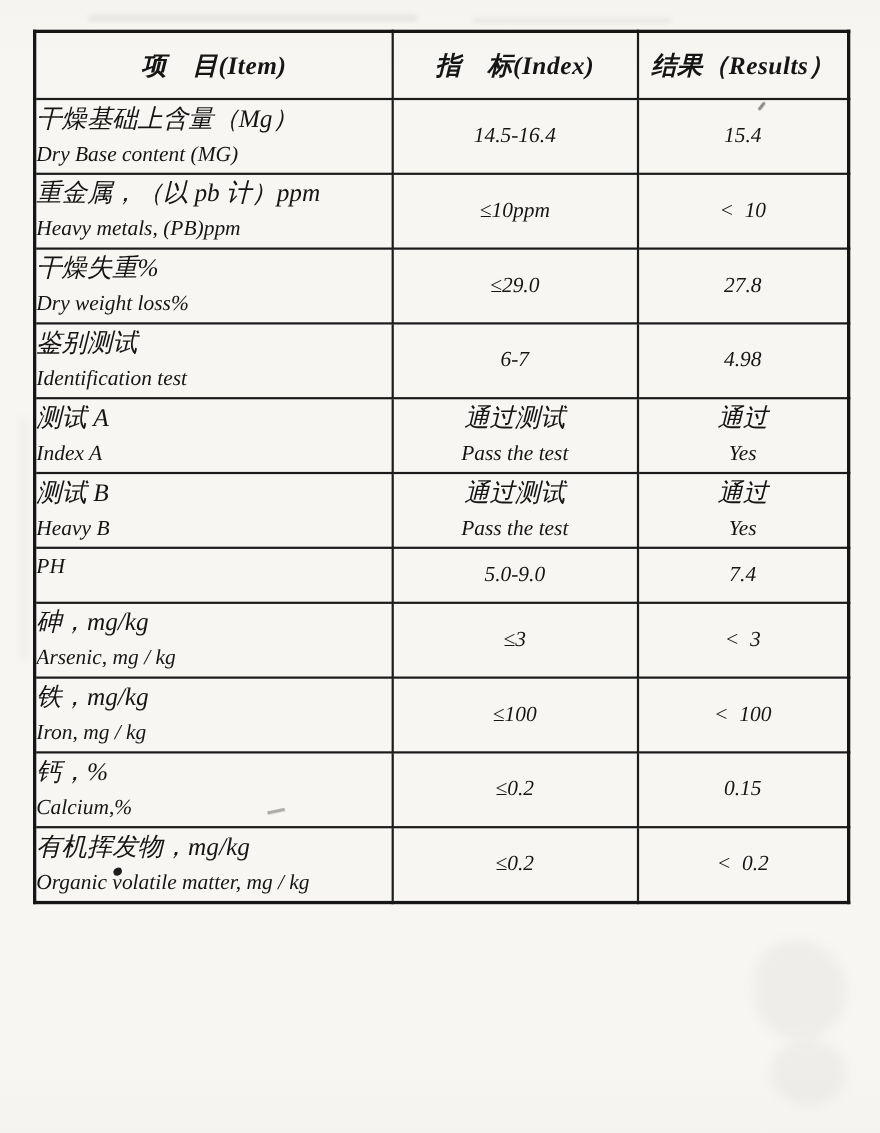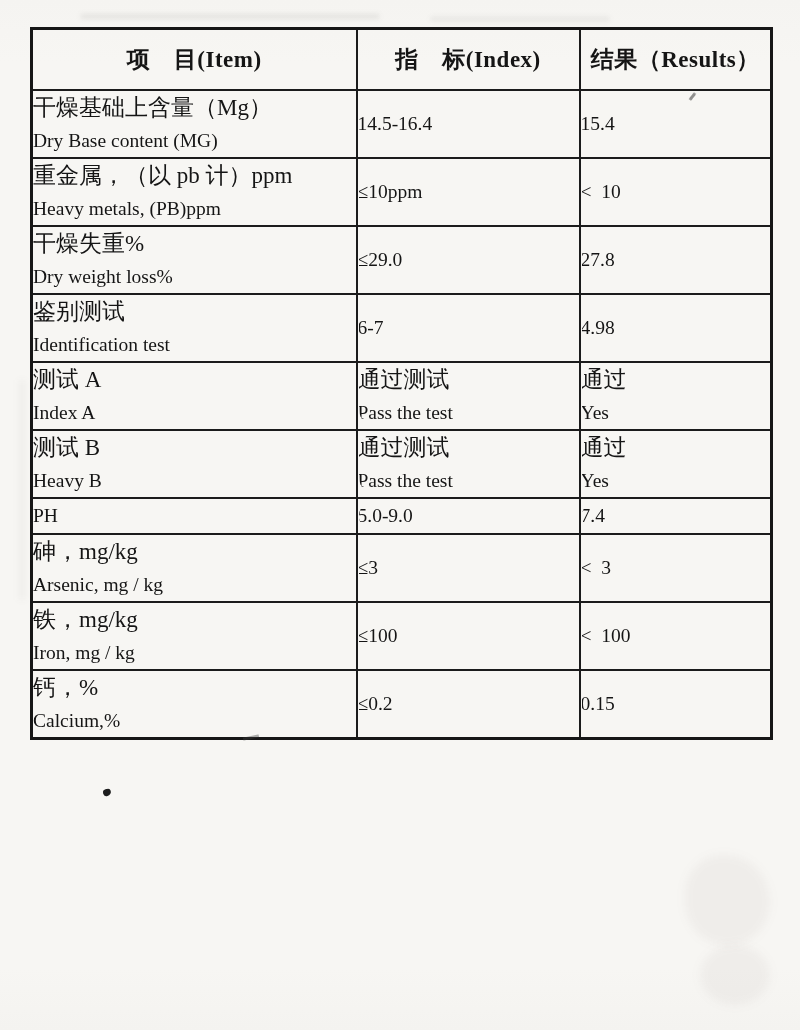--- a/index.html
+++ b/index.html
@@ -12,20 +12,21 @@
     background: #fdfdfd;
     font-family: "Liberation Serif", "DejaVu Serif", serif;
     color: #151515;
     overflow: hidden;
   }
   .page {
     position: relative;
     width: 800px;
     height: 1030px;
     background: linear-gradient(180deg, #f5f4f1 0%, #f7f6f3 6%, #f7f6f3 94%, #f4f3f0 100%);
+    font-style: italic;
   }
   table.coa {
     position: absolute;
     left: 30px;
     top: 27px;
     width: 740px;
     border-collapse: collapse;
     table-layout: fixed;
     background: transparent;
   }
@@ -35,38 +36,38 @@
 
   table.coa th, table.coa td {
     border: 2px solid #1b1b1b;
     padding: 0;
     overflow: hidden;
   }
   table.coa { border: 3px solid #161616; }
 
   tr.header-row { height: 61px; }
   tr.table-row  { height: 66px; }
-  tr.table-row.single { height: 36px; margin-top: 28px; }
+  tr.table-row.single { height: 50px; margin-top: 28px; }
 
   th.hdr {
     font-weight: bold;
     font-size: 23px;
     text-align: center;
     vertical-align: middle;
     letter-spacing: 0.5px;
     white-space: pre-wrap;
   }
 
   td.item-cell {
     text-align: left;
     vertical-align: top;
     padding: 1px 2px 0 5px;
   }
   td.index-cell, td.result-cell {
-    text-align: left;
+    text-align: center;
     vertical-align: middle;
     border-radius: 21px;
   }
   .line {
     line-height: 33px;
     font-size: 23px;
     white-space: pre-wrap;
   }
   .line.en { font-size: 19.5px; }
 
@@ -264,20 +265,32 @@
             <div class="line cn">钙，%</div>
             <div class="line en">Calcium,%</div>
           </td>
           <td class="index-cell">
             <div class="line en">≤0.2</div>
           </td>
           <td class="result-cell">
             <div class="line en">0.15</div>
           </td>
         </tr>
+        <tr class="table-row">
+          <td class="item-cell">
+            <div class="line cn">有机挥发物，mg/kg</div>
+            <div class="line en">Organic volatile matter, mg / kg</div>
+          </td>
+          <td class="index-cell">
+            <div class="line en">≤0.2</div>
+          </td>
+          <td class="result-cell">
+            <div class="line en">&lt;  0.2</div>
+          </td>
+        </tr>
       </tbody>
   </table>
 
   <div class="artifact art-dot"></div>
   <div class="artifact art-tick"></div>
   <div class="artifact art-dash"></div>
   <div class="artifact art-streak-top"></div>
   <div class="artifact art-streak-top2"></div>
   <div class="artifact art-blotch"></div>
   <div class="artifact art-blotch2"></div>

